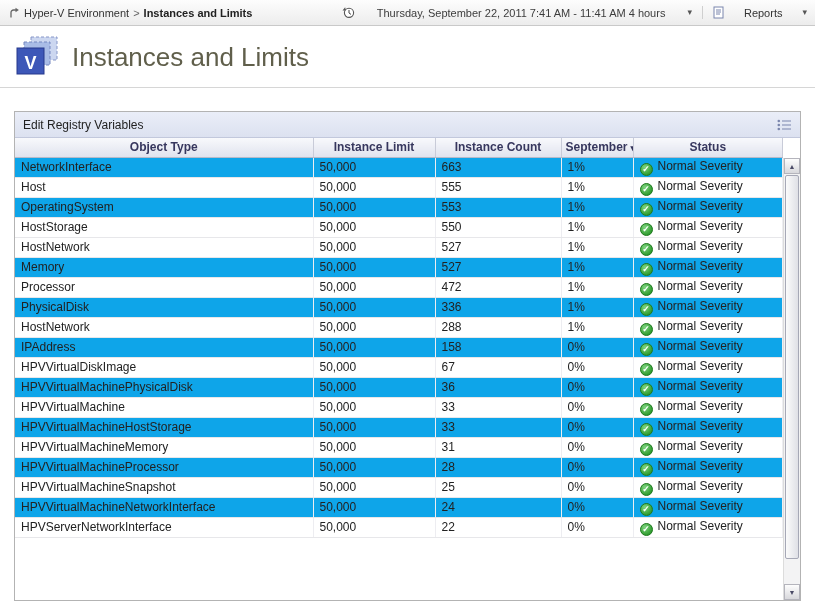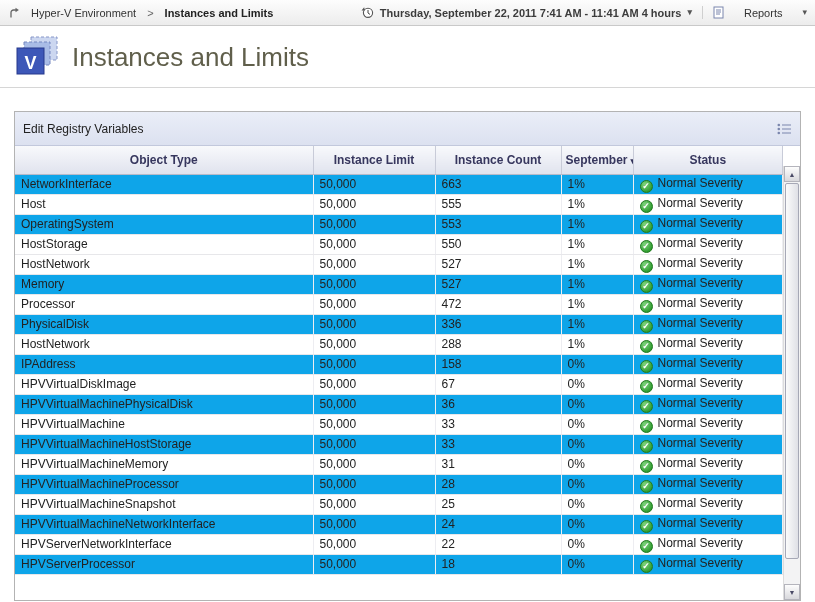--- a/index.html
+++ b/index.html
@@ -9,53 +9,53 @@
     background:#fff;
     font-family:"Liberation Sans", sans-serif;
     font-size:12px; color:#333;
   }
   
   .topbar {
     height:26px; display:flex; align-items:center; justify-content:space-between;
     padding:0 8px; background:linear-gradient(#fdfdfd,#ececec);
     border-bottom:1px solid #c9c9c9; font-size:11px;
   }
-  .breadcrumb { display:flex; align-items:center; gap:11px; }
+  .breadcrumb { display:flex; align-items:center; gap:4px; }
   .bc-link { color:#333; text-decoration:none; cursor:pointer; }
   .bc-sep { color:#666; }
   .bc-current { font-weight:bold; color:#222; }
   .topbar-right { display:flex; align-items:center; }
-  .timerange { display:flex; align-items:center; gap:6px; font-weight:bold; color:#3c3c3c; cursor:pointer; padding-right:10px;text-align:right; }
+  .timerange { display:flex; align-items:center; gap:22px; font-weight:normal; color:#3c3c3c; cursor:pointer; padding-right:10px;text-align:right; }
   .reports { display:flex; align-items:center; gap:20px; padding-left:10px; border-left:1px solid #cfcfcf; cursor:pointer; color:#333; }
   .caret { font-size:9px; color:#555; line-height:1; }
   .icon { display:inline-flex; align-items:center; justify-content:center; }
 
   
   .pagehead { display:flex; align-items:center; gap:12px; padding:9px 16px 8px 14px; }
   .pagehead h1 { margin:0; font-size:26px; font-weight:normal; color:#605f4b; }
   .rule { border-top:1px solid #d6d6d6; }
 
   
   .panel {
     margin:23px 14px 0; height:490px; border:1px solid #b3b3b3;
     display:flex; flex-direction:column; background:#fff;
   }
   .panel-header {
-    height:34px; flex:none; display:flex; align-items:center; justify-content:space-between;
+    height:26px; flex:none; display:flex; align-items:center; justify-content:space-between;
     padding:0 8px; background:linear-gradient(#eaeef8,#dce1f0);
     border-bottom:1px solid #c2c8dc; color:#222;
   }
   .panel-title { font-size:12px; }
   .panel-tools { cursor:pointer; }
   .panel-body { flex:1; position:relative; overflow:hidden; }
 
   
   table.grid { width:calc(100% - 17px); border-collapse:collapse; table-layout:fixed; }
   th {
-    height:28px; padding:0 4px;
+    height:19px; padding:0 4px;
     background:linear-gradient(#f8f9fc,#e0e3ee);
     border-bottom:1px solid #b7bac9; border-right:1px solid #c8cbd8;
     color:#37375e; font-weight:bold; font-size:12px; text-align:center;
     white-space:nowrap; overflow:hidden; cursor:pointer;
   }
   .sort-arrow { font-size:9px; color:#33335a; margin-left:3px; }
   td {
     height:20px; padding:0 6px;
     border-bottom:1px solid #e7e7ea; border-right:1px solid #ededf1;
     color:#222; white-space:nowrap; overflow:hidden; background:#fff;
@@ -339,29 +339,20 @@
   </tr>
           <tr>
     <td>HPVServerNetworkInterface</td>
     <td>50,000</td>
     <td class="num">22</td>
     <td class="num">0%</td>
     <td>
       <span class="status-icon">✓</span><span>Normal Severity</span>
     </td>
   </tr>
-          <tr class="alt">
-    <td>HPVServerProcessor</td>
-    <td>50,000</td>
-    <td class="num">18</td>
-    <td class="num">0%</td>
-    <td>
-      <span class="status-icon">✓</span><span>Normal Severity</span>
-    </td>
-  </tr>
         </tbody>
     </table>
 
     <div class="vscroll">
       <div class="sb-btn">
           <span>▲</span>
         </div>
       <div class="sb-track">
         <div class="sb-thumb"></div>
       </div>

